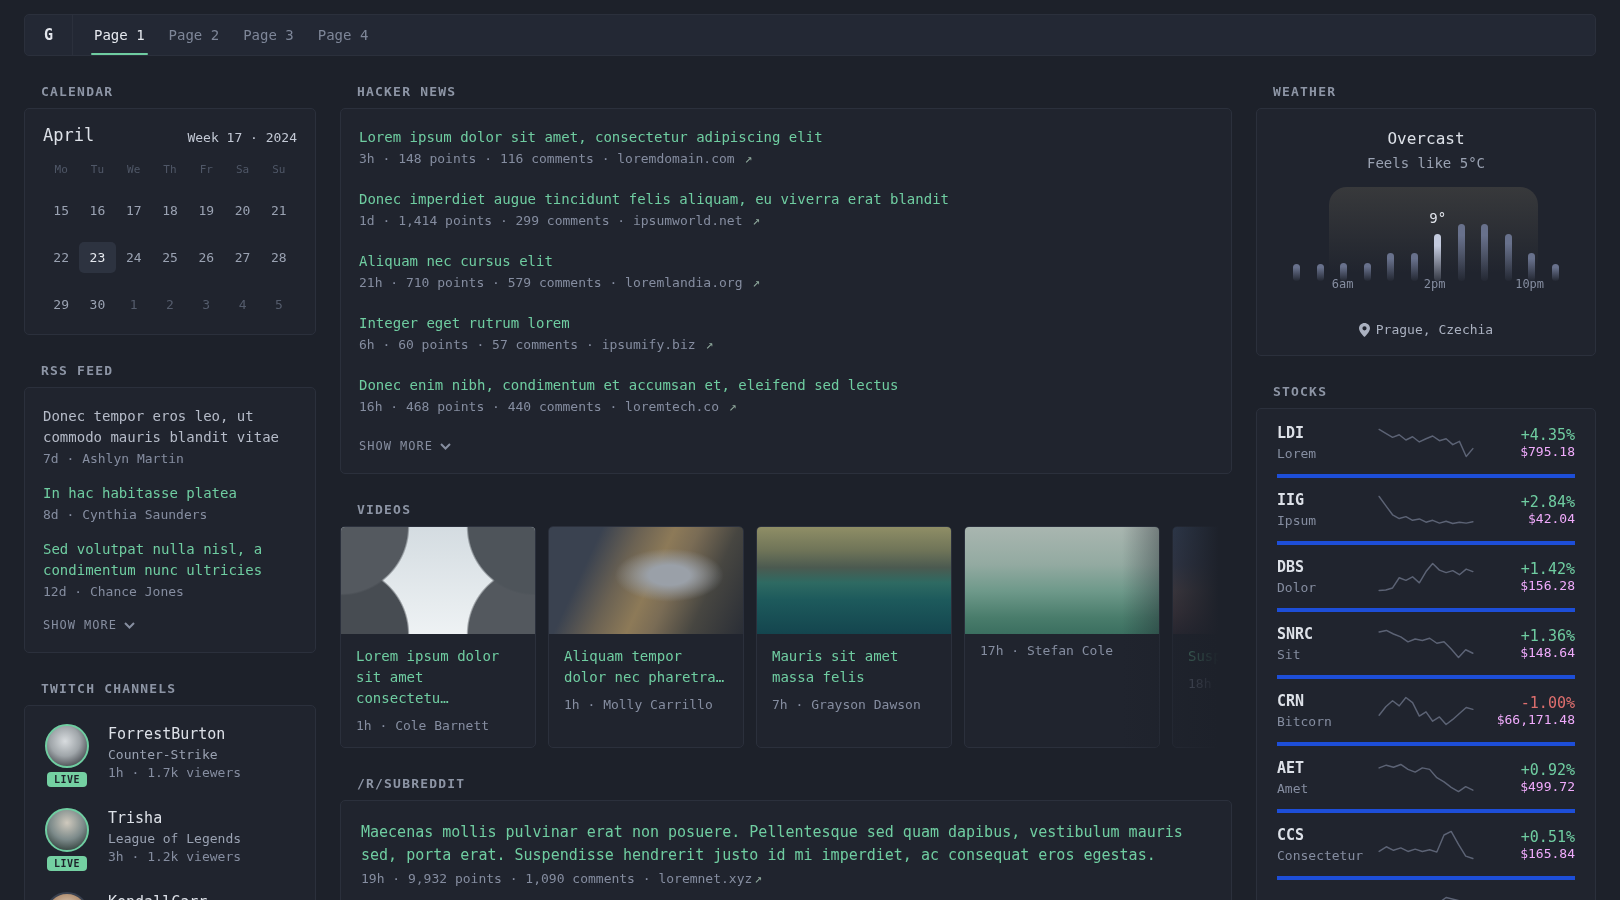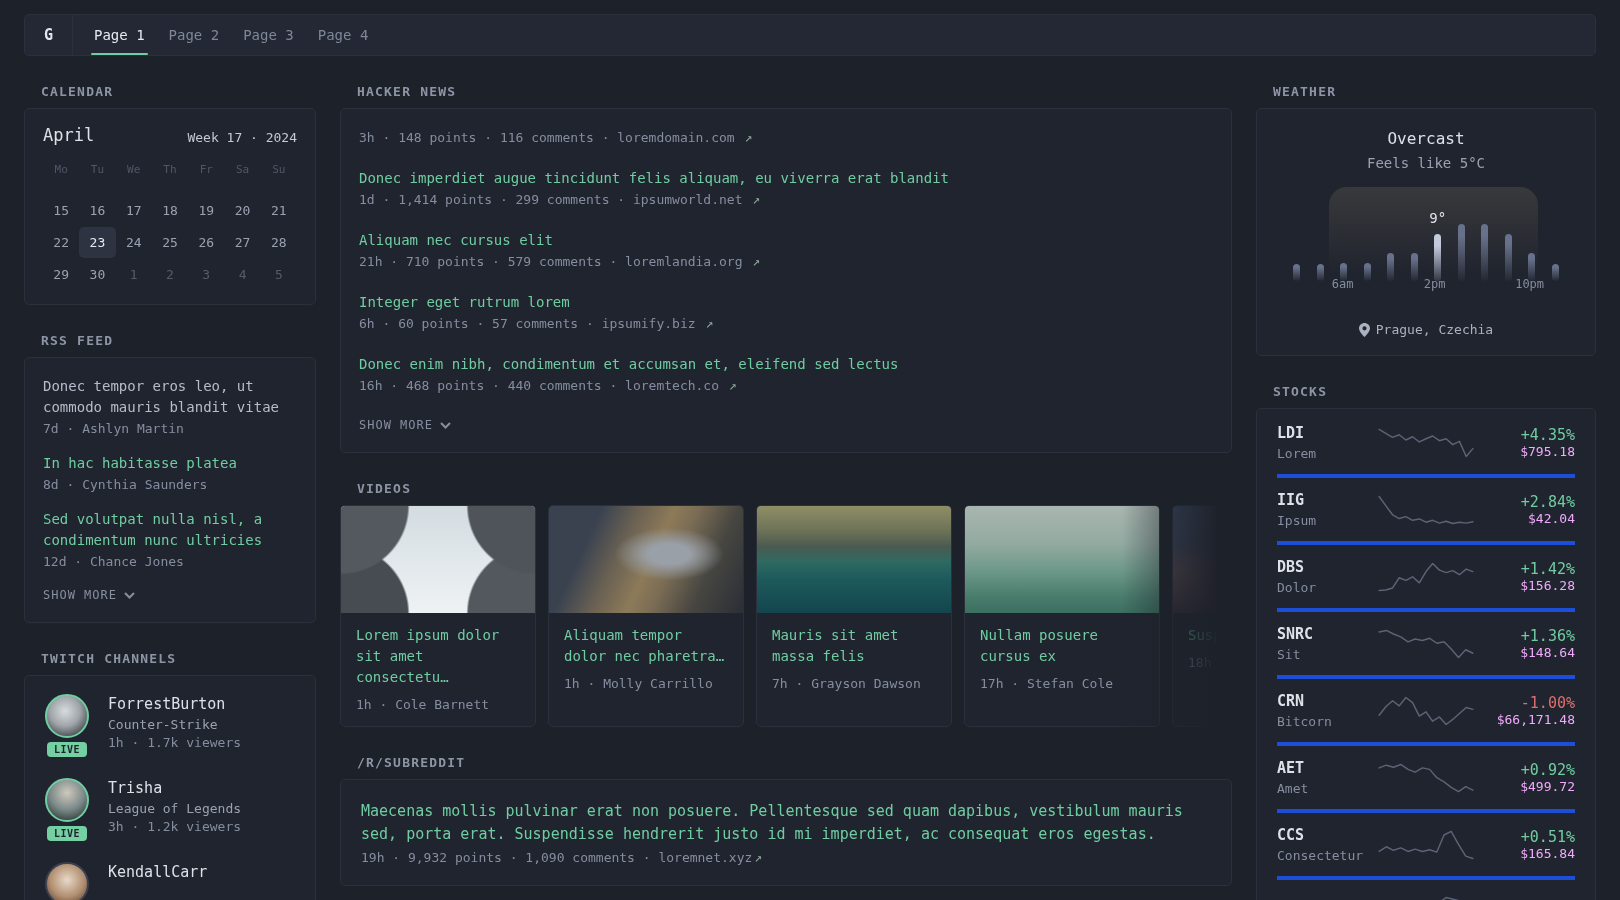--- a/index.html
+++ b/index.html
@@ -24,21 +24,21 @@
   .col-mid{flex:1;min-width:0}
   .col-right{width:340px;flex:none}
   .section + .section{margin-top:28px}
   .sec-label{font-size:13px;letter-spacing:1.2px;color:#8d95a5;margin:0 0 9px 17px}
   .card{background:var(--card);border:1px solid var(--border);border-radius:5px}
   
   .cal{padding:16px 18px 14px}
   .cal-head{display:flex;justify-content:space-between;align-items:flex-end}
   .cal-month{font-size:17px;color:#dde1e8}
   .cal-week{font-size:13px;color:#c3c9d5}
-  .cal-grid{display:grid;grid-template-columns:repeat(7,1fr);margin-top:14px;row-gap:1px}
+  .cal-grid{display:grid;grid-template-columns:repeat(7,1fr);margin-top:14px;row-gap:16px}
   .cal-wd{font-size:11px;color:#4f5767;text-align:center;height:22px;line-height:22px}
   .cal-day{font-size:13px;color:#9aa2b2;text-align:center;height:31px;line-height:31px;border-radius:5px}
   .cal-day.selected{background:#2d3340;color:#e6e9ef}
   .cal-day.muted{color:#545c6c}
   
   .feed{padding:18px}
   .item-title{display:block;font-size:14px;line-height:1.5;color:var(--accent);cursor:pointer}
   .item-title.read{color:#b6bcc9}
   .item-meta{font-size:13px;color:var(--meta);margin-top:3px}
   .rss-item{margin-bottom:17px}
@@ -229,20 +229,21 @@
         </div>
     </div>
   </div>
 
   <div class="col-mid">
     <div class="section">
       <h2 class="sec-label">HACKER NEWS</h2>
       <div class="card feed">
         <div id="hn-list">
             <div class="hn-item">
+    <a class="item-title">Lorem ipsum dolor sit amet, consectetur adipiscing elit</a>
     <div class="item-meta"><span class="meta-text">3h · 148 points · 116 comments · loremdomain.com </span><span class="arrow">↗</span></div>
   </div>
             <div class="hn-item">
     <a class="item-title">Donec imperdiet augue tincidunt felis aliquam, eu viverra erat blandit</a>
     <div class="item-meta"><span class="meta-text">1d · 1,414 points · 299 comments · ipsumworld.net </span><span class="arrow">↗</span></div>
   </div>
             <div class="hn-item">
     <a class="item-title">Aliquam nec cursus elit</a>
     <div class="item-meta"><span class="meta-text">21h · 710 points · 579 comments · loremlandia.org </span><span class="arrow">↗</span></div>
   </div>
@@ -278,21 +279,20 @@
     <a class="vid-title">Aliquam tempor dolor nec pharetra…</a>
     <div class="vid-meta">1h · Molly Carrillo</div>
   </div>
             <div class="vid-card">
     <div class="vid-thumb thumb-sea"></div>
     <a class="vid-title">Mauris sit amet massa felis</a>
     <div class="vid-meta">7h · Grayson Dawson</div>
   </div>
             <div class="vid-card">
     <div class="vid-thumb thumb-canoe"></div>
-    <a class="vid-title">Nullam posuere cursus ex</a>
     <div class="vid-meta">17h · Stefan Cole</div>
   </div>
             <div class="vid-card">
     <div class="vid-thumb thumb-field"></div>
     <a class="vid-title">Suspendisse diam</a>
     <div class="vid-meta">18h · Tara</div>
   </div>
           </div>
         <div class="vid-fade"></div>
       </div>

